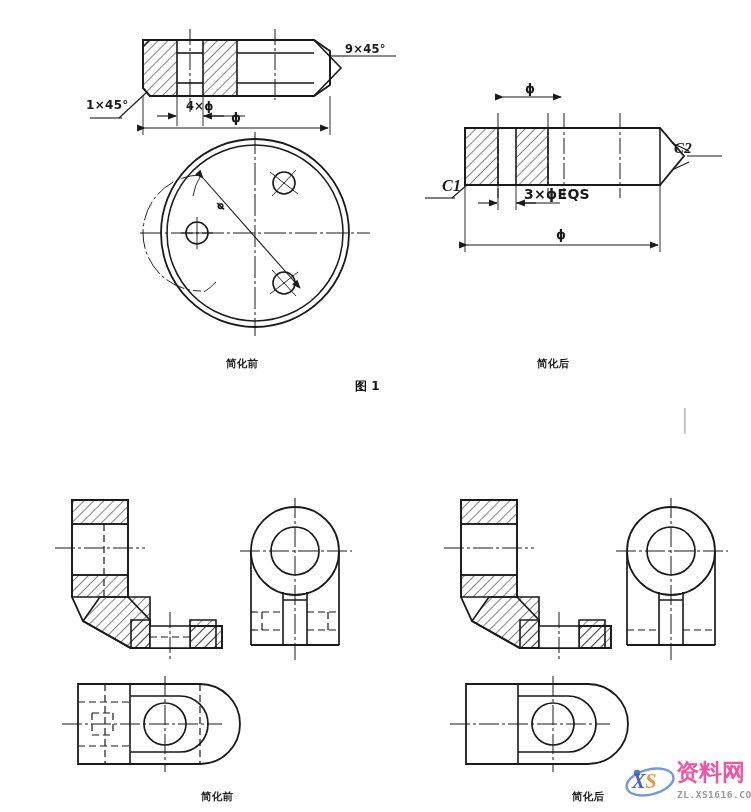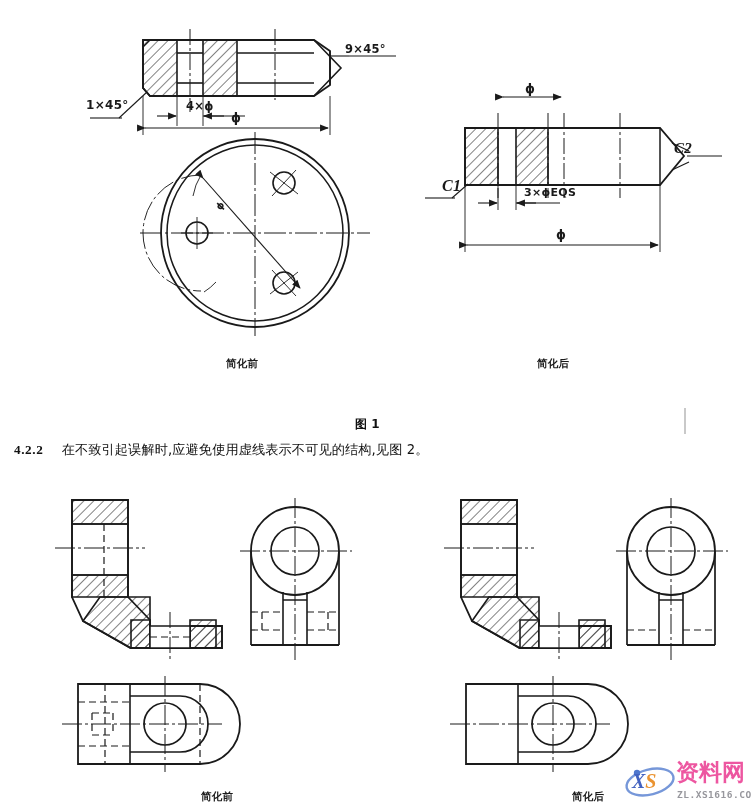--- a/index.html
+++ b/index.html
@@ -360,36 +360,32 @@
   <div class="cap" style="left:186px; top:99px; font-size:11.5px;">4×ϕ</div>
 
   <div class="cap" style="left:231px; top:110px; font-size:12.5px;">ϕ</div>
 
   <div class="cap" style="left:216px; top:200px; font-size:9.5px; transform:rotate(-48deg);">ϕ</div>
 
   <div class="cap" style="left:442px; top:177px; font-size:16px; font-style:italic; font-family:'Liberation Serif',serif;text-align:center;">C1</div>
 
   <div class="cap" style="left:674px; top:140px; font-size:15px; font-style:italic; font-family:'Liberation Serif',serif;">C2</div>
 
-  <div class="cap" style="left:524px; top:186px; font-size:11px;">3×ϕEQS</div>
+  <div class="cap" style="left:524px; top:186px; font-size:14px;">3×ϕEQS</div>
 
   <div class="cap" style="left:525px; top:81px; font-size:12.5px;">ϕ</div>
 
   <div class="cap" style="left:556px; top:227px; font-size:12.5px;">ϕ</div>
 
   <div class="cap" style="left:226px; top:357px;">简化前</div>
 
   <div class="cap" style="left:537px; top:357px;">简化后</div>
 
-  <div class="figlabel" style="left:355px; top:416px;">图 1</div>
-
-  <div class="bodytext">
-    <span class="num">4.2.2</span>
-    <span style="display:inline-block;width:14px;"></span><span>在不致引起误解时,应避免使用虚线表示不可见的结构,见图 2。</span>
-  </div>
+  <div class="figlabel" style="left:355px; top:378px;">图 1</div>
+
 
   <div class="cap" style="left:201px; top:790px;">简化前</div>
 
   <div class="cap" style="left:572px; top:790px;">简化后</div>
 
   <div class="margin-tick"></div>
 
   <div class="wm">
     <svg class="wm-oval" viewBox="0 0 52 34">
       <ellipse cx="26" cy="17" rx="24" ry="12.5" fill="none" stroke="#6b8fd6" stroke-width="2.4" transform="rotate(-14 26 17)"></ellipse>

